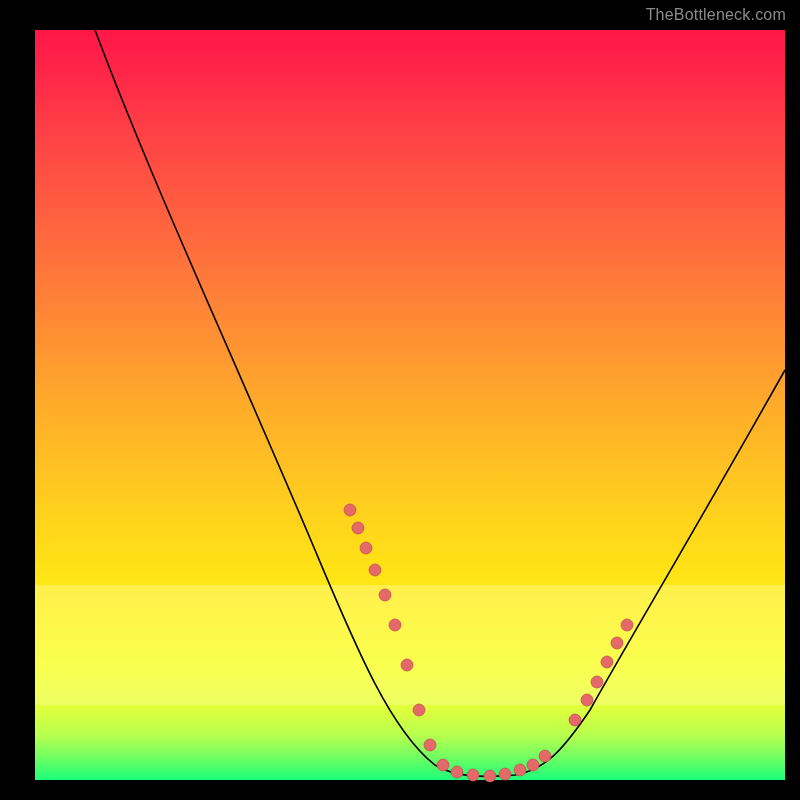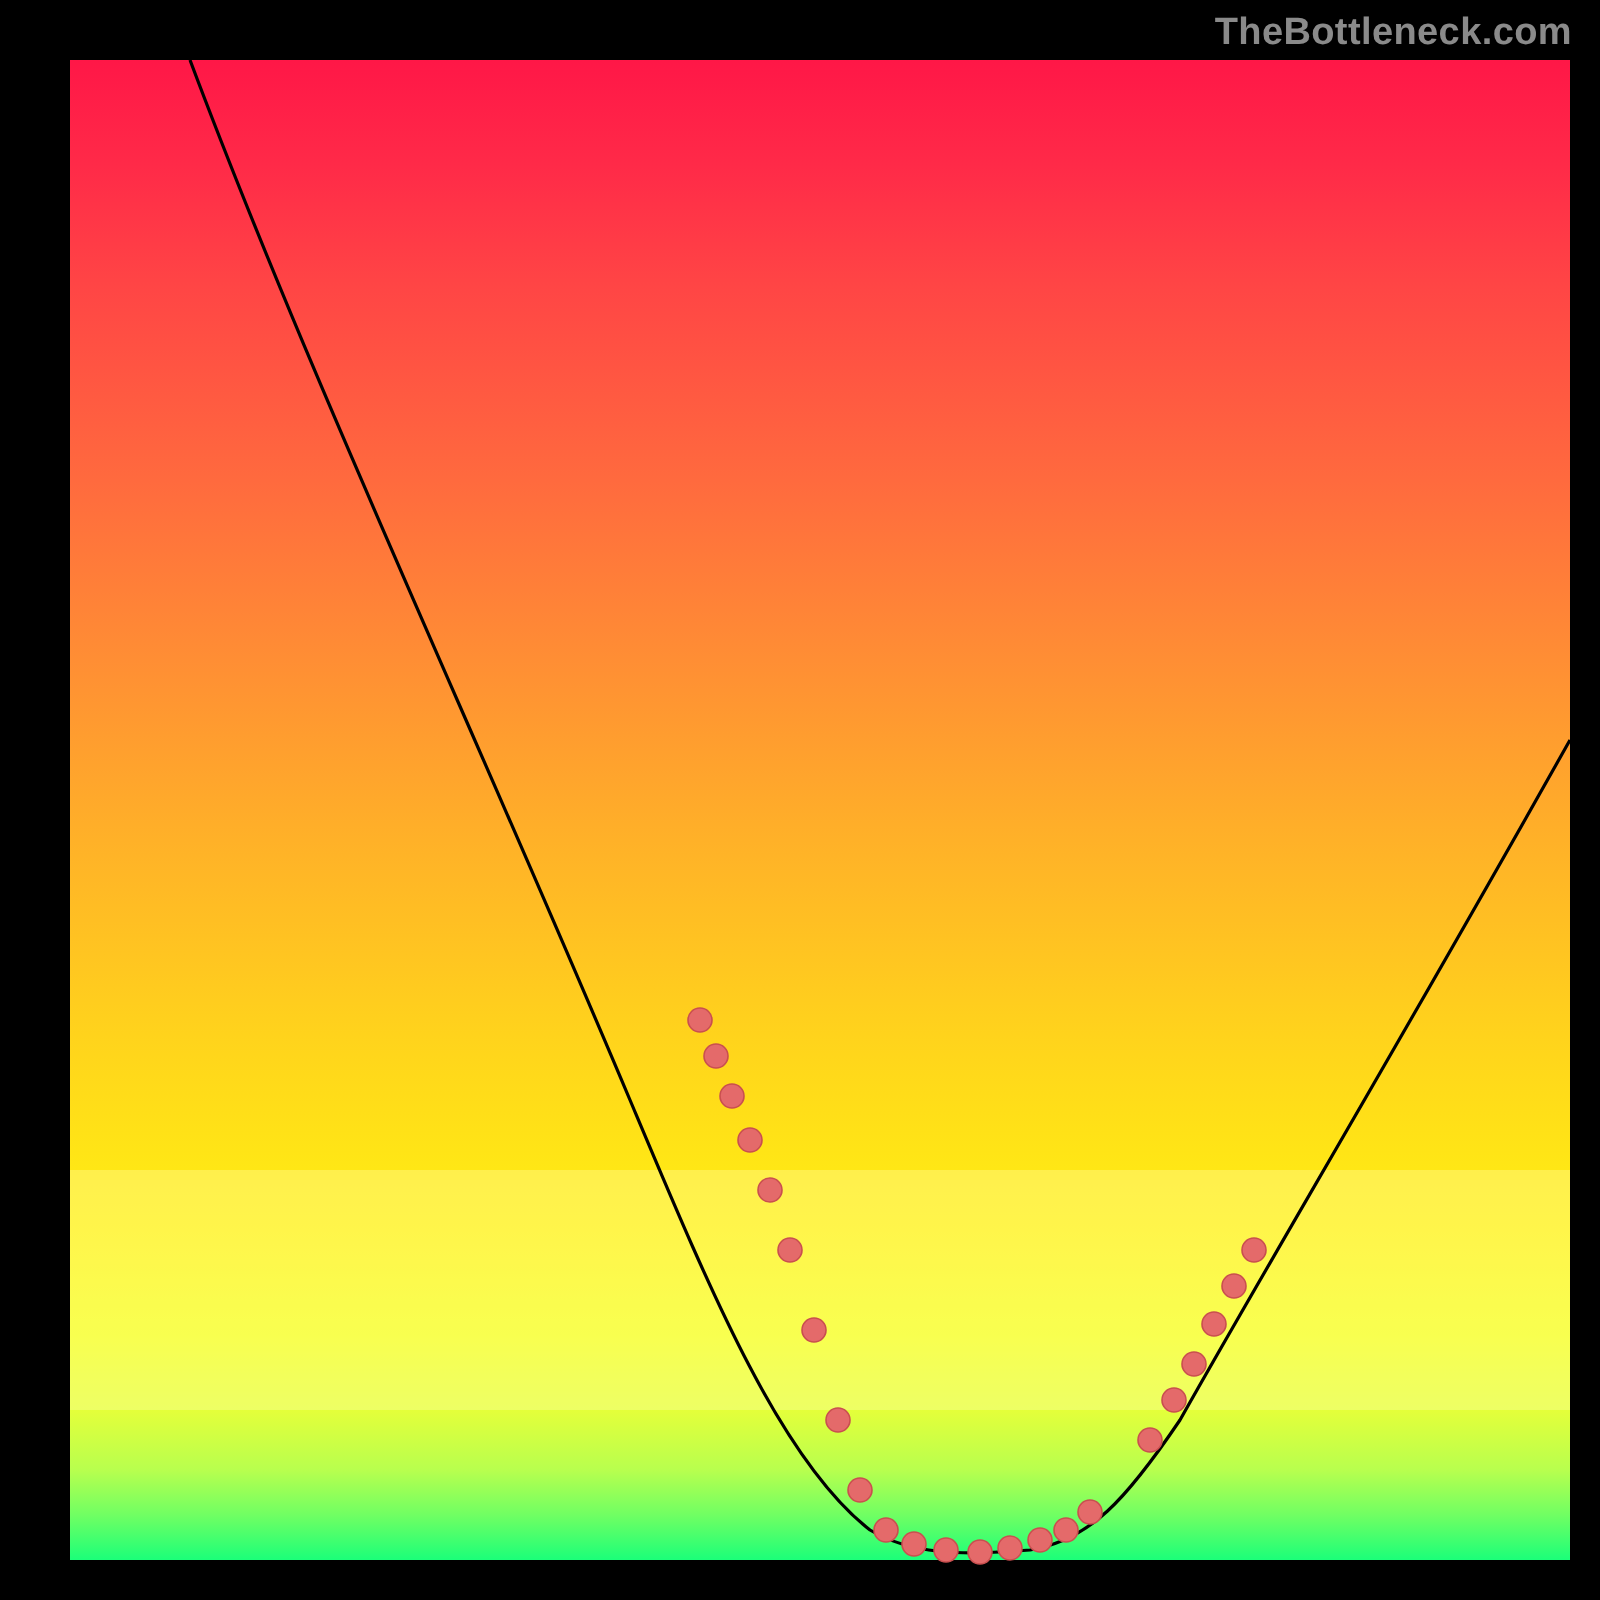--- a/index.html
+++ b/index.html
@@ -29,22 +29,22 @@
       #e4ff3a 90%,
       #b8ff4e 94%,
       #70ff63 97%,
       #1bff79 100%);
   }
   .watermark {
     position: absolute;
     top: 6px;
     right: 14px;
     font-family: Arial, Helvetica, sans-serif;
-    font-size: 19px;
-    font-weight: 700;
+    font-size: 16px;
+    font-weight: 400;
     color: #8a8a8a;
     letter-spacing: 0.2px;
   }
   svg.curve {
     position: absolute;
     left: 0;
     top: 0;
     width: 750px;
     height: 750px;
     overflow: visible;

